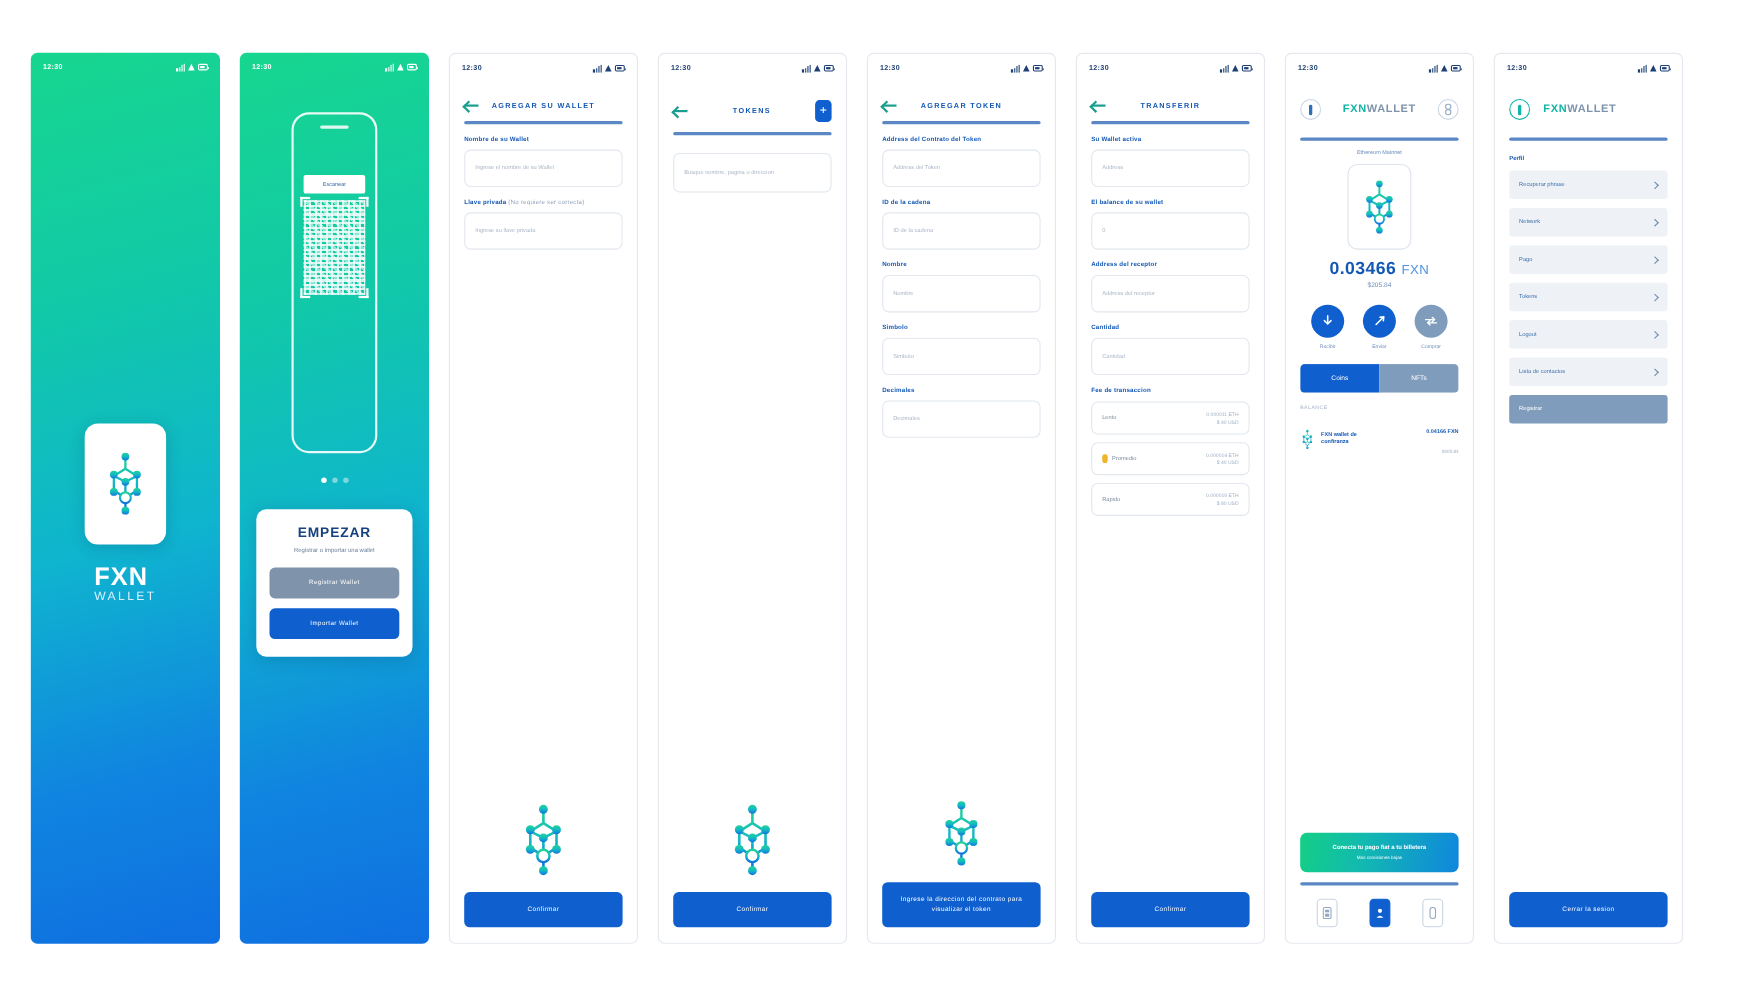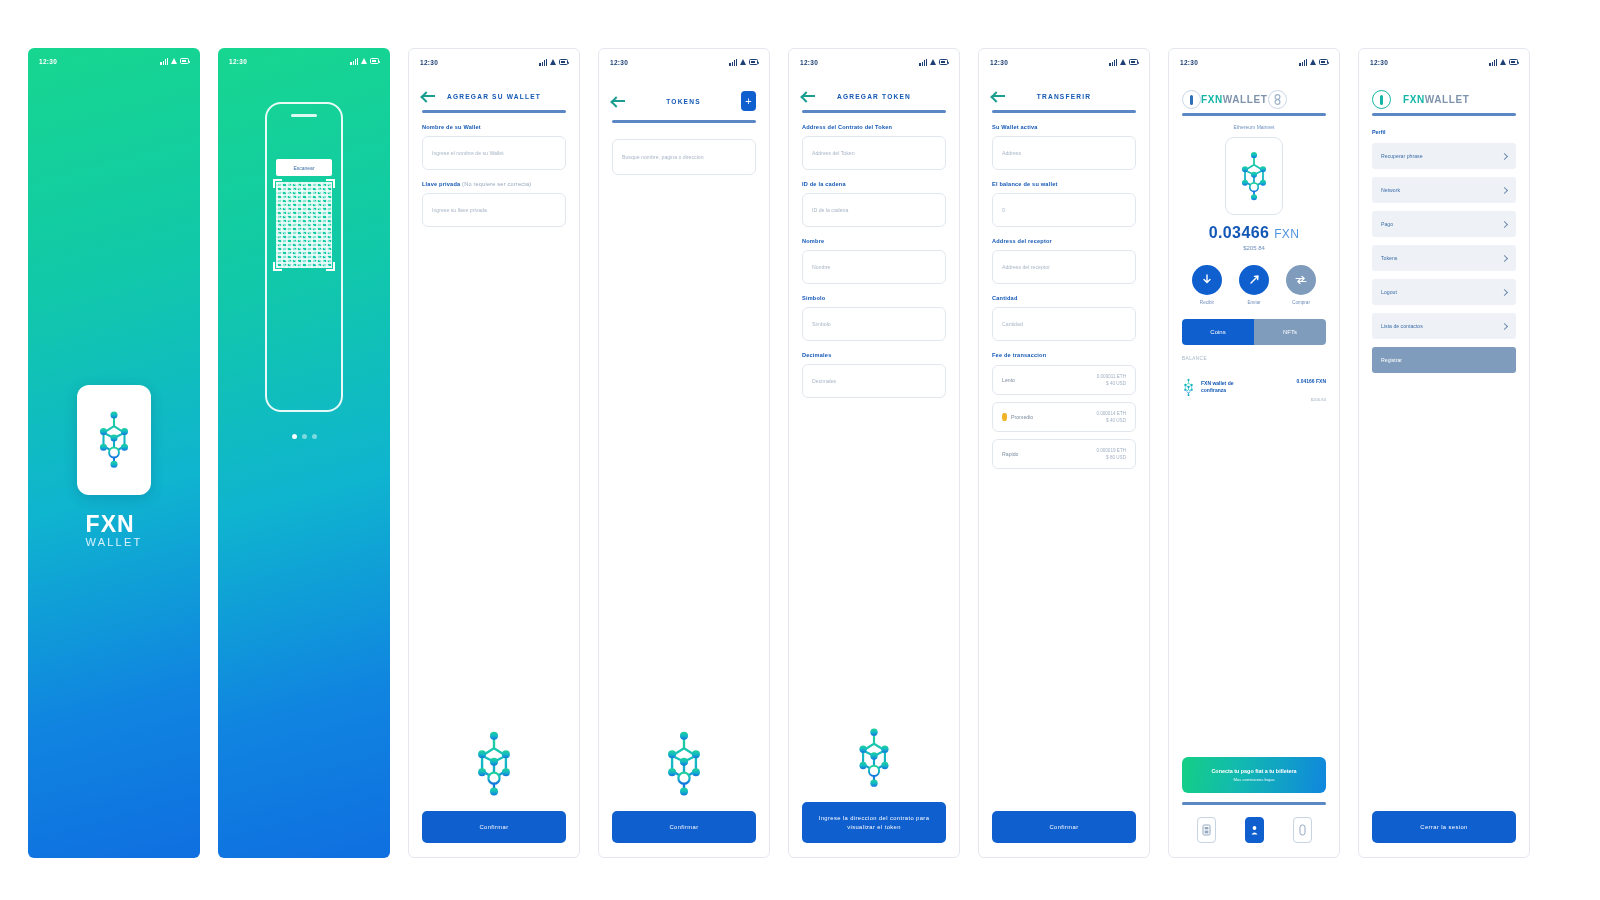--- a/index.html
+++ b/index.html
@@ -151,21 +151,21 @@
   .feerow {
     margin-top: 7px; border: 1px solid #e2e7ee; border-radius: 6px; background: #fff;
     min-height: 30px; display: flex; align-items: center; justify-content: space-between;
     padding: 5px 9px;
   }
   .feename { font-size: 5.2px; color: #7d8ca0; display: flex; align-items: center; gap: 4px; }
   .feeicon { width: 5px; height: 8px; background: #f0b429; border-radius: 40% 40% 45% 45%; display:inline-block; }
   .feevals { text-align: right; font-size: 4.6px; color: #9fb0c4; line-height: 1.6; }
 
   
-  .whead { display: flex; align-items: center; padding: 15px 0 4px; }
+  .whead { display: flex; align-items: center; justify-content: space-between; padding: 15px 0 16px; }
   .circ-ic {
     width: 19px; height: 19px; border-radius: 50%; border: 1px solid #c9d6e6;
     display: flex; align-items: center; justify-content: center; cursor: pointer;
   }
   .wbrand { font-size: 10px; font-weight: 700; letter-spacing: .6px; }
   .wbrand .a { color: #12b6a6; }
   .wbrand .b { color: #7e93ab; }
   .netlabel { text-align: center; font-size: 5px; color: #6d90bf; margin-top: 8px; }
   .coin-tile {
     margin: 7px auto 0; width: 58px; height: 78px; border: 1px solid #dde4ec;
@@ -302,20 +302,26 @@
             <span class="corner tr"></span>
           <span class="corner bl"></span>
             <span class="corner br"></span>
         </div>
       </div>
       <div class="dots">
         <span class="on"></span>
         <span></span>
         <span></span>
       </div>
+      <div class="start-card">
+        <div class="start-title">EMPEZAR</div>
+        <div class="start-sub">Registrar o importar una wallet</div>
+        <button class="btn btn-grey">Registrar Wallet</button>
+        <button class="btn btn-blue">Importar Wallet</button>
+      </div>
     </div>
   </div>
 
   <div class="phone light">
     <div class="statusbar sb-dark">
       <span class="time">12:30</span>
       <span class="sysicons">
         <span class="bars">
             <i></i>
             <i></i>

